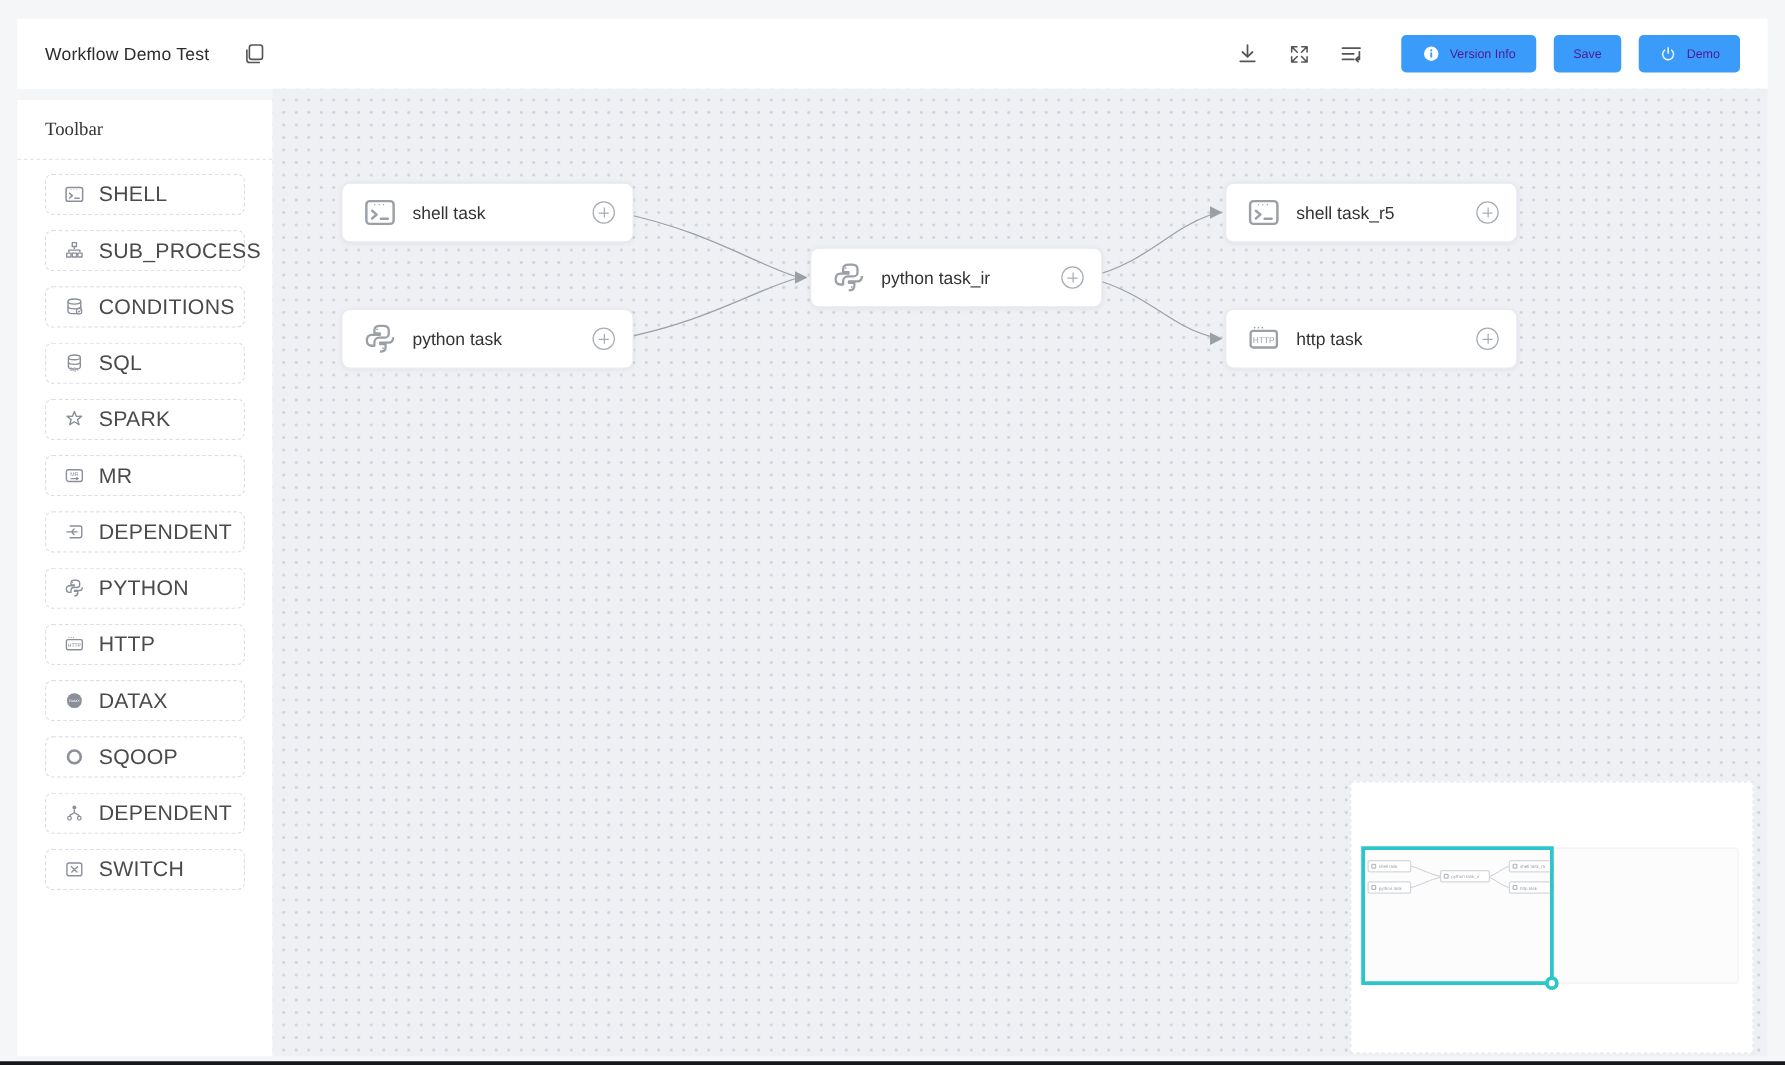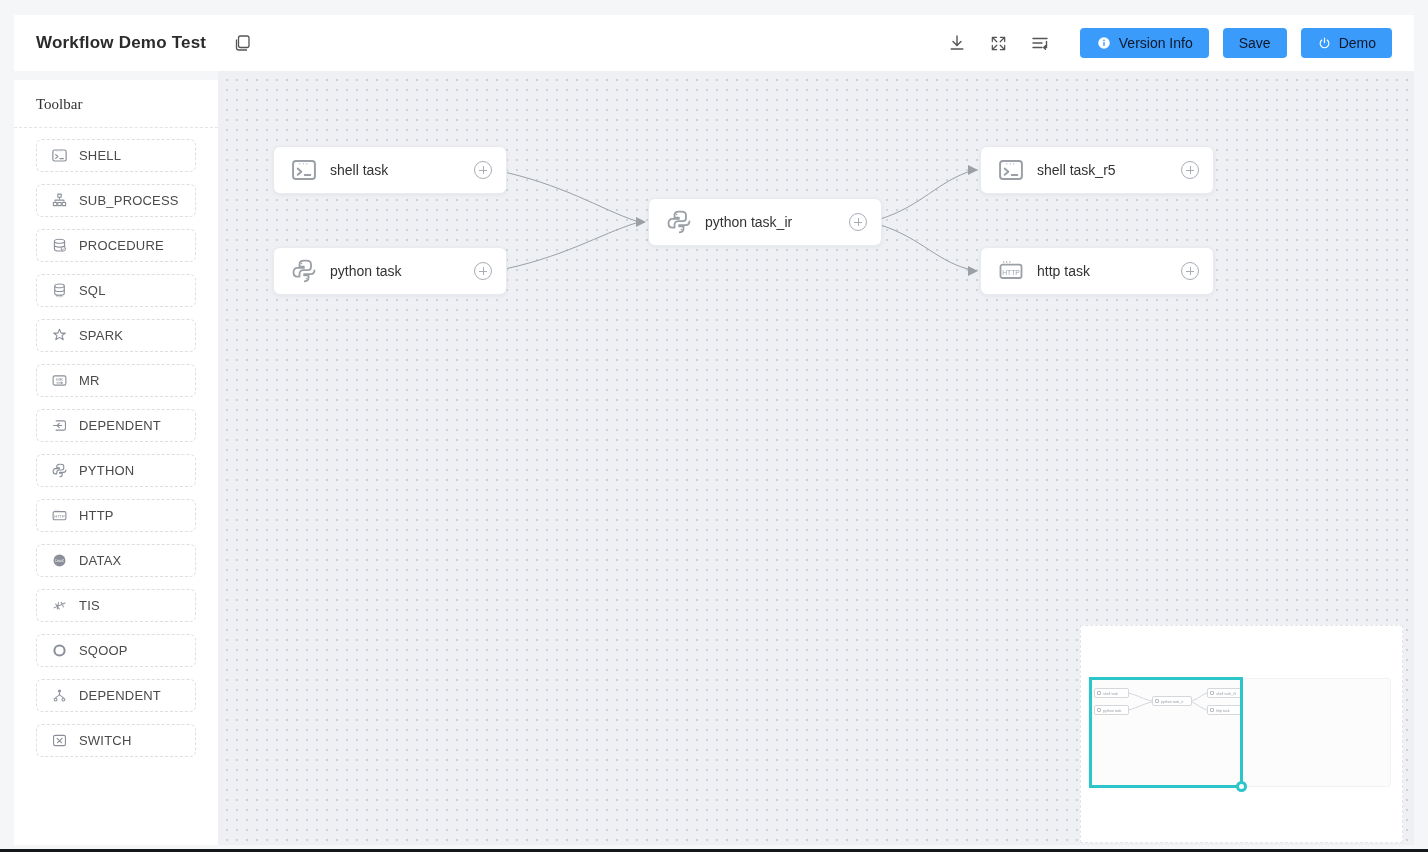--- a/index.html
+++ b/index.html
@@ -9,47 +9,47 @@
     background:#f5f6f8;
     position:relative;
     overflow:hidden;
     color:#333;
   }
   
   .header {
     position:absolute; left:14px; top:15px; width:1400px; height:56px;
     background:#fff; display:flex; align-items:center; padding:0 22px;
   }
-  .header-title { font-size:17px; font-weight:bold; color:#2b2b2b; letter-spacing:.2px; }
+  .header-title { font-size:14px; font-weight:normal; color:#2b2b2b; letter-spacing:.2px; }
   .icon-btn { background:none; border:none; cursor:pointer; display:inline-flex; align-items:center; justify-content:center; padding:4px; }
   .copy-btn { margin-left:22px; }
   .header-right { margin-left:auto; display:flex; align-items:center; gap:14px; }
   .tool-icon { color:#555; }
   .btn {
-    border:none; border-radius:4px; background:#3b9bfb; color:#0f172a;
-    font-size:14px; font-family:inherit; height:30px; padding:0 16px;
+    border:none; border-radius:4px; background:#3b9bfb; color:#4c1d95;
+    font-size:10px; font-family:inherit; height:30px; padding:0 16px;
     display:inline-flex; align-items:center; gap:7px; cursor:pointer;
   }
   .btn.version { margin-left:12px; }
   
   .sidebar {
     position:absolute; left:14px; top:80px; width:204px; height:765px;
     background:#fff; overflow:hidden;
   }
   .sidebar-title { font-size:15px; color:#333; padding:16px 0 14px 22px;font-family:Liberation Serif, serif; }
   .sidebar-divider { border-top:1px dashed #e3e4e8; margin:0; }
   .toolbar-list { padding:11px 0 0 0; }
   .toolbar-item {
     width:160px; height:33px; margin:0 auto 12px auto;
     border:1px dashed #dcdee4; border-radius:6px;
     display:flex; align-items:center; gap:11px; padding-left:14px;
     background:#fff; cursor:grab;
   }
   .toolbar-item .t-icon { width:17px; height:17px; color:#8a8f99; flex:0 0 auto; }
-  .toolbar-item .t-label { font-size:13px; color:#4a4a4a; letter-spacing:.2px; }
+  .toolbar-item .t-label { font-size:17px; color:#4a4a4a; letter-spacing:.2px; }
   
   .canvas {
     position:absolute; left:218px; top:71px; width:1196px; height:774px;
     background-color:#eef0f4;
     background-image:radial-gradient(#cdd1d9 1px, transparent 1.2px);
     background-size:10px 10px; background-position:4px 4px;
     overflow:hidden;
     text-align:center;
   }
   .node {
@@ -270,21 +270,21 @@
     <div class="toolbar-item">
       <svg class="t-icon" viewBox="0 0 20 20">
           <use href="#i-subprocess"></use>
         </svg>
       <span class="t-label">SUB_PROCESS</span>
     </div>
     <div class="toolbar-item">
       <svg class="t-icon" viewBox="0 0 20 20">
           <use href="#i-procedure"></use>
         </svg>
-      <span class="t-label">PROCEDURE</span>
+      <span class="t-label">CONDITIONS</span>
     </div>
     <div class="toolbar-item">
       <svg class="t-icon" viewBox="0 0 20 20">
           <use href="#i-sql"></use>
         </svg>
       <span class="t-label">SQL</span>
     </div>
     <div class="toolbar-item">
       <svg class="t-icon" viewBox="0 0 20 20">
           <use href="#i-spark"></use>
@@ -313,26 +313,20 @@
       <svg class="t-icon" viewBox="0 0 20 20">
           <use href="#i-http"></use>
         </svg>
       <span class="t-label">HTTP</span>
     </div>
     <div class="toolbar-item">
       <svg class="t-icon" viewBox="0 0 20 20">
           <use href="#i-datax"></use>
         </svg>
       <span class="t-label">DATAX</span>
-    </div>
-    <div class="toolbar-item">
-      <svg class="t-icon" viewBox="0 0 20 20">
-          <use href="#i-tis"></use>
-        </svg>
-      <span class="t-label">TIS</span>
     </div>
     <div class="toolbar-item">
       <svg class="t-icon" viewBox="0 0 20 20">
           <use href="#i-sqoop"></use>
         </svg>
       <span class="t-label">SQOOP</span>
     </div>
     <div class="toolbar-item">
       <svg class="t-icon" viewBox="0 0 20 20">
           <use href="#i-conditions"></use>

